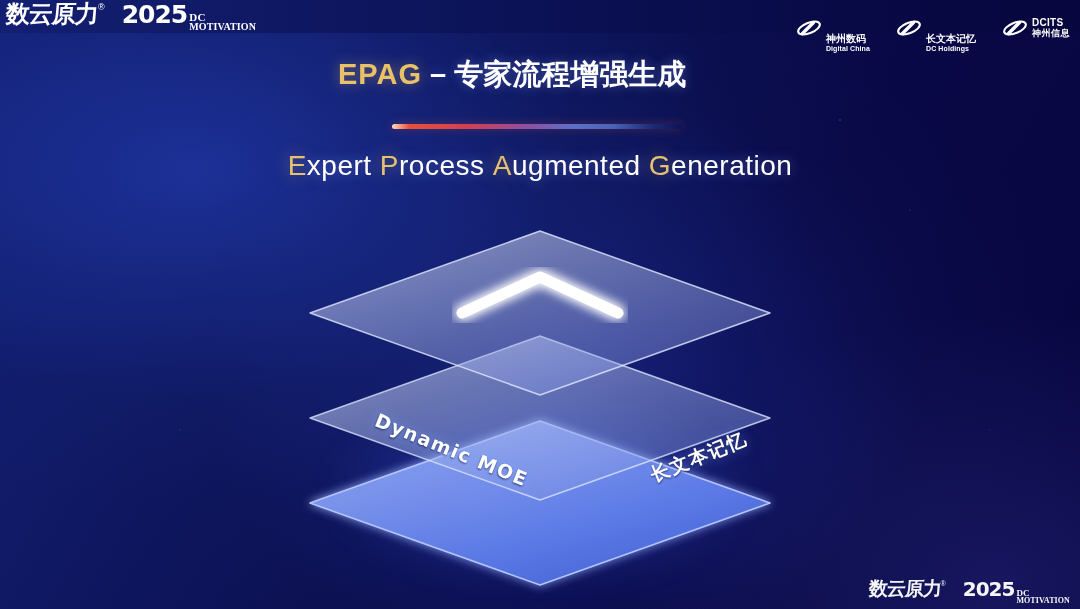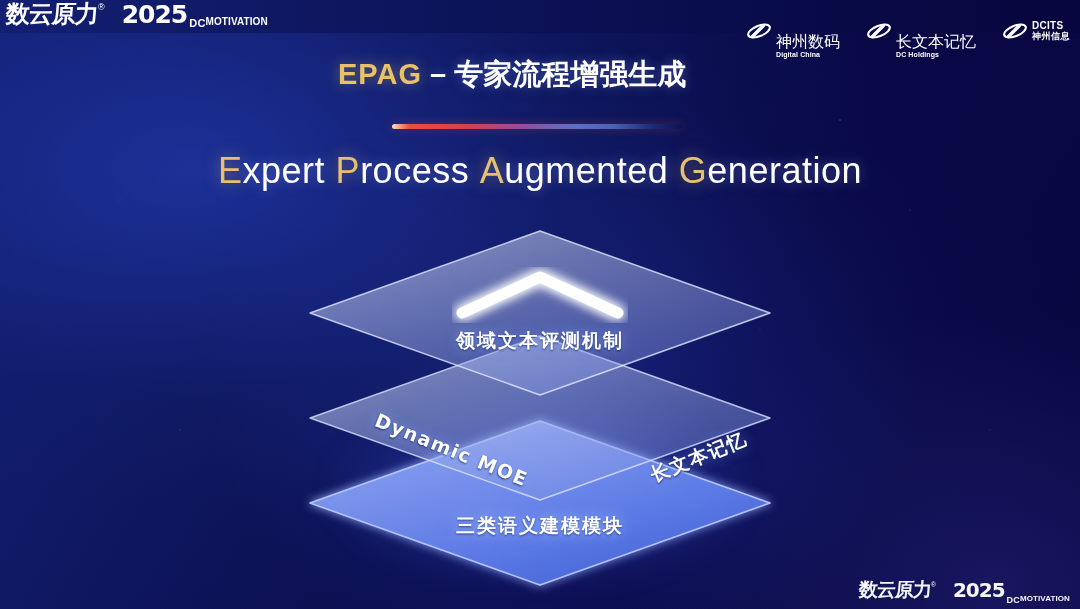--- a/index.html
+++ b/index.html
@@ -69,24 +69,25 @@
     font-size: 25px;
     font-weight: 700;
     color: #ffffff;
     line-height: 1;
     letter-spacing: -1px;
     margin-left: 17px;
     font-family: "DejaVu Sans", "Liberation Sans", sans-serif;
   }
   .brand-dc {
     display: flex;
-    flex-direction: row;
+    flex-direction: column;
     margin-left: 2px;
-    margin-top: 16px;
+    margin-top: 10px;
     line-height: 1;
+    font-family: Liberation Serif, serif;
   }
   .brand-dc .dc {
     font-size: 11px;
     font-weight: 700;
     color: #ffffff;
     letter-spacing: .2px;
   }
   .brand-dc .motivation {
     font-size: 10px;
     font-weight: 600;
@@ -119,21 +120,21 @@
   }
   .partner { display: flex; align-items: center; gap: 4px; }
   .swoosh {
     width: 26px; height: 22px;
     position: relative;
     flex: 0 0 auto;
   }
   .swoosh svg { display:block; }
   .partner-txt { display: flex; flex-direction: column; line-height: 1.05; }
   .partner-cn {
-    font-size: 16px; font-weight: 400; color: #ffffff;
+    font-size: 10px; font-weight: 700; color: #ffffff;
     font-family: "DejaVu Sans", "Liberation Sans", sans-serif;
     white-space: nowrap;
     margin-top: 30px;
   }
   .partner-en {
     font-size: 7px; font-weight: 700; color: #ffffff;
     letter-spacing: .1px; white-space: nowrap;
   }
   .partner-big {
     font-size: 10px; font-weight: 700; color: #ffffff;
@@ -175,21 +176,21 @@
       #5f6fc8 62%, #4a63b8 76%, rgba(40,60,140,.55) 90%, rgba(20,30,90,0) 100%);
     box-shadow: 0 0 10px rgba(200,80,70,.35);
     z-index: 6;
   }
 
   .expert-line {
     position: absolute;
     left: 0; top: 150px;
     width: 1080px;
     text-align: center;
-    font-size: 36px;
+    font-size: 28px;
     font-weight: 400;
     white-space: nowrap;
     z-index: 6;
     letter-spacing: .5px;
     font-family: "Liberation Sans", "DejaVu Sans", sans-serif;
   }
   .cap { color: #e6c170; text-shadow: 0 0 16px rgba(230,193,112,.5); }
   .rest { color: #ffffff; text-shadow: 0 0 14px rgba(150,175,255,.45); }
 
   
@@ -416,24 +417,22 @@
                 <feMergeNode in="g"></feMergeNode>
                 <feMergeNode in="g"></feMergeNode>
                 <feMergeNode in="SourceGraphic"></feMergeNode>
               </feMerge>
           </filter>
         </defs>
         <path d="M10 46 L88 10 L166 46" fill="none" stroke="#ffffff" stroke-width="11" stroke-linecap="round" stroke-linejoin="round" filter="url(#glowC)"></path>
       </svg>
     </div>
 
-    <div class="layer-label label-top">领域文本评测机制</div>
     <div class="layer-label label-dyn">Dynamic MOE</div>
     <div class="layer-label label-long">长文本记忆</div>
-    <div class="layer-label label-bot">三类语义建模模块</div>
 
   </div>
 
   <div class="footer-logo">
     <span class="brand-cn">数云原力</span>
     <span class="brand-reg">®</span>
     <span class="brand-year">2025</span>
     <span class="brand-dc">
       <span class="dc">DC</span>
       <span class="motivation">MOTIVATION</span>

